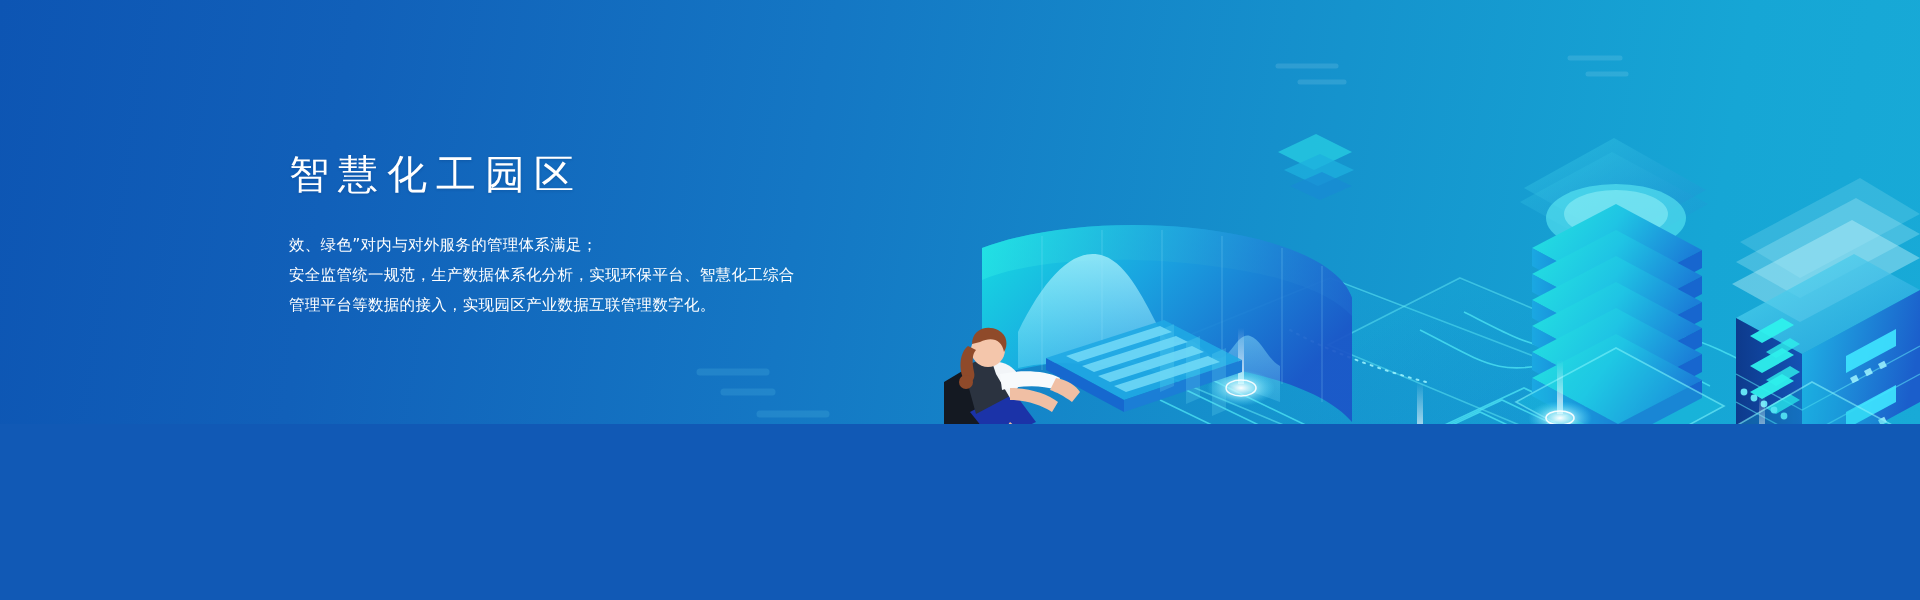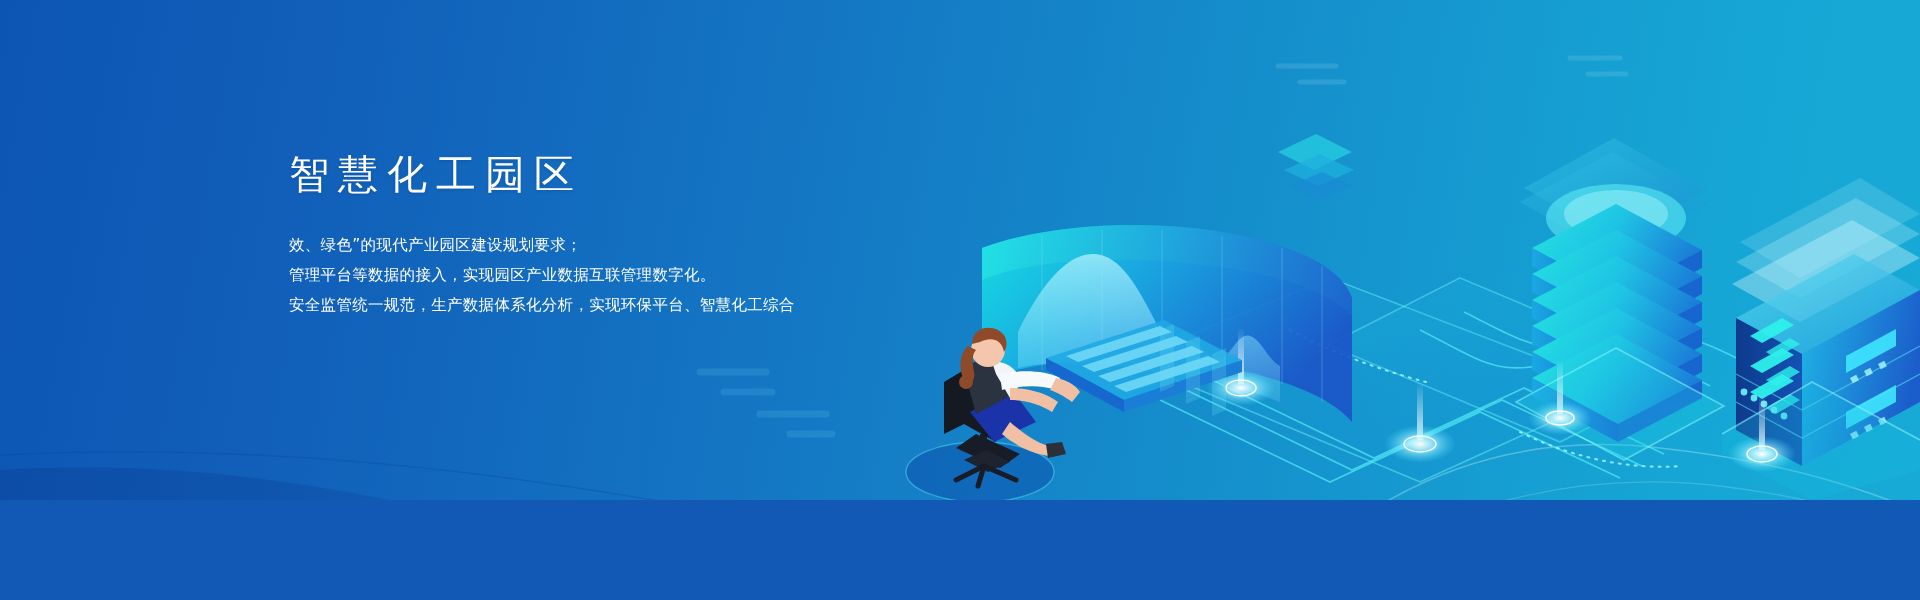--- a/index.html
+++ b/index.html
@@ -3,21 +3,21 @@
 <meta charset="utf-8">
 <title>智慧化工园区</title>
 <style>
   html,body{margin:0;padding:0;}
   body{
     width:1920px;height:600px;overflow:hidden;
     font-family:"Liberation Sans","DejaVu Sans",sans-serif;
     background:#1159b5;
   }
   .banner{
-    position:relative;width:1920px;height:500px;overflow:hidden;
+    position:relative;width:1920px;height:424px;overflow:hidden;
     background:linear-gradient(100deg,#0d55b3 0%,#1160b9 18%,#1477c4 42%,#1593cd 68%,#16a6d5 88%,#18aad7 100%);
   }
 
   
   .bg-layer{position:absolute;inset:0;pointer-events:none;}
   .bg-layer svg{display:block;width:1920px;height:600px;}
 
   
   .copy{
     position:absolute;left:289px;top:148px;width:600px;z-index:20;
@@ -82,23 +82,23 @@
         <path d="M724,392 h48"></path>
         <path d="M760,414 h66"></path>
         <path d="M790,434 h42"></path>
       </g>
     </svg>
   </div>
 
   <div class="copy">
     <h1 class="title">智慧化工园区</h1>
     <p class="desc">
-      <span>效、绿色”的现代产业园区建设规划要求；</span>
+      <span>效、绿色”对内与对外服务的管理体系满足；</span>
+      <span>安全监管统一规范，生产数据体系化分析，实现环保平台、智慧化工综合</span>
       <span>管理平台等数据的接入，实现园区产业数据互联管理数字化。</span>
-      <span>安全监管统一规范，生产数据体系化分析，实现环保平台、智慧化工综合</span>
     </p>
   </div>
 
   <div class="illus">
     <svg viewBox="0 0 1060 470" xmlns="http://www.w3.org/2000/svg">
       <defs>
         <linearGradient id="gScreen" x1="0" y1="0" x2="1" y2="0.5">
           <stop offset="0" stop-color="#17e6e4"></stop>
           <stop offset="0.45" stop-color="#1aa6e2"></stop>
           <stop offset="1" stop-color="#1b55c8"></stop>

